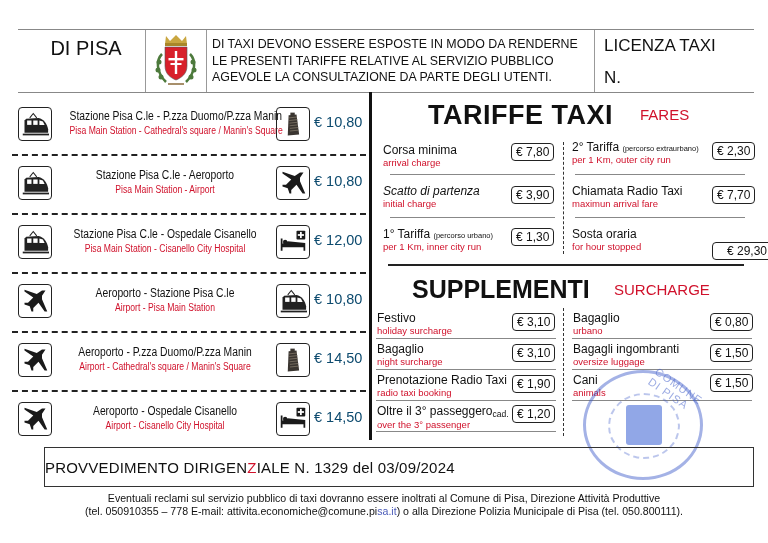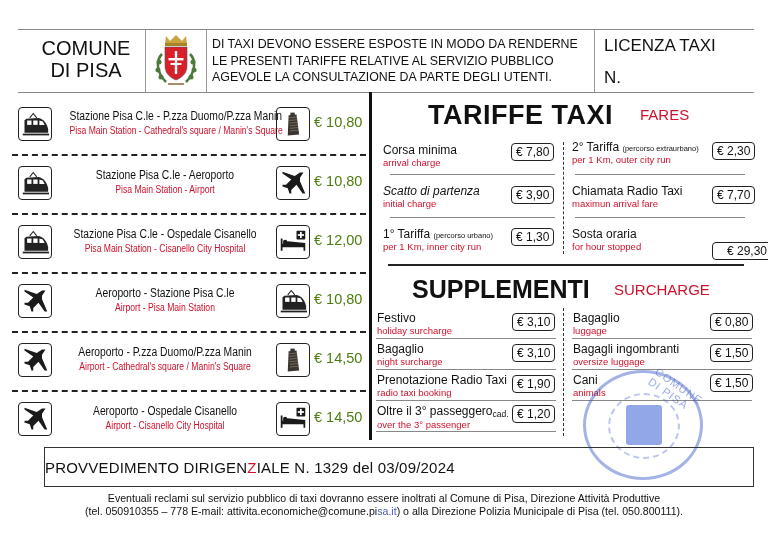--- a/index.html
+++ b/index.html
@@ -16,21 +16,21 @@
   .licenza { position: absolute; left: 604px; top: 36px; font-size: 17px; color: #111; }
   .licnum { position: absolute; left: 604px; top: 68px; font-size: 17px; color: #111; }
 
   
   .routes { position: absolute; left: 10px; top: 97px; width: 358px; }
   .route { position: relative; height: 57px; }
   .route .ico-l { position: absolute; left: 8px; top: 10px; width: 34px; height: 34px; border: 1.5px solid #222; border-radius: 4px; display: flex; align-items: center; justify-content: center; }
   .route .ico-r { position: absolute; left: 266px; top: 10px; width: 34px; height: 34px; border: 1.5px solid #222; border-radius: 4px; display: flex; align-items: center; justify-content: center; }
   .route .it { position: absolute; left: 44px; top: 12px; width: 222px; text-align: center; font-size: 12px; color: #111; white-space: nowrap; transform: scaleX(0.86); transform-origin: center; }
   .route .en { position: absolute; left: 44px; top: 28px; width: 222px; text-align: center; font-size: 10px; color: #d0112b; white-space: nowrap; transform: scaleX(0.86); transform-origin: center; }
-  .route .price { position: absolute; left: 304px; top: 17px; font-size: 14.5px; color: #4d7c0f; white-space: nowrap; }
+  .route .price { position: absolute; left: 304px; top: 17px; font-size: 14.5px; color: #0c4a6e; white-space: nowrap; }
   .dash { height: 0; border-top: 2.5px dashed #222; margin: 0 2px; }
 
   .thick-vline { position: absolute; left: 369px; top: 92px; width: 3px; height: 348px; background: #111; }
 
   
   .fares-title { position: absolute; left: 428px; top: 100px; font-size: 27px; font-weight: bold; color: #111; letter-spacing: 0.5px; }
   .fares-sub { position: absolute; left: 640px; top: 106px; font-size: 15px; color: #d0112b; }
   .sup-title { position: absolute; left: 412px; top: 275px; font-size: 25px; font-weight: bold; color: #111; }
   .sup-sub { position: absolute; left: 614px; top: 281px; font-size: 15px; color: #d0112b; }
   .sep-solid { position: absolute; left: 388px; top: 264px; width: 356px; height: 2px; background: #222; }
@@ -90,21 +90,20 @@
   </defs>
 </svg>
 
 <div class="hdr-line-top"></div>
 <div class="hdr-line-bot"></div>
 <div class="hdr-vline" style="left:145px"></div>
 <div class="hdr-vline" style="left:206px"></div>
 <div class="hdr-vline" style="left:594px"></div>
 
 <div class="comune">
-  <div>COMUNE</div>
   <div>DI PISA</div>
 </div>
 
 <svg class="crest" viewBox="0 0 56 58">
   <path d="M18 4 L22 9 L28 3 L34 9 L38 4 L39 12 L17 12 Z" fill="#c9a640"></path>
   <rect x="17" y="11" width="22" height="3" fill="#a88628"></rect>
   <path d="M17 15 L39 15 L39 34 C39 42 33 46 28 48 C23 46 17 42 17 34 Z" fill="#d8202a" stroke="#555" stroke-width="0.6"></path>
   <rect x="26.8" y="19" width="2.4" height="23" fill="#fff"></rect>
   <rect x="20.5" y="26" width="15" height="2.4" fill="#fff"></rect>
   <rect x="22.5" y="31" width="11" height="2" fill="#fff"></rect>
@@ -300,21 +299,21 @@
 
 <div class="item" style="left:377px;top:404px">
   <div class="lab"><span>Oltre il 3° passeggero</span><span class="cad">cad.</span></div>
   <div class="sub">over the 3° passenger</div>
 </div>
 <div class="pbox" style="left:512px;top:405px">€ 1,20</div>
 <div class="hrule" style="left:376px;top:431px;width:180px"></div>
 
 <div class="item" style="left:573px;top:311px">
   <div class="lab"><span>Bagaglio</span></div>
-  <div class="sub">luggage</div>
+  <div class="sub">urbano</div>
 </div>
 <div class="pbox" style="left:710px;top:313px">€ 0,80</div>
 <div class="hrule" style="left:572px;top:338px;width:180px"></div>
 
 <div class="item" style="left:573px;top:342px">
   <div class="lab"><span>Bagagli ingombranti</span></div>
   <div class="sub">oversize luggage</div>
 </div>
 <div class="pbox" style="left:710px;top:344px">€ 1,50</div>
 <div class="hrule" style="left:572px;top:369px;width:180px"></div>

